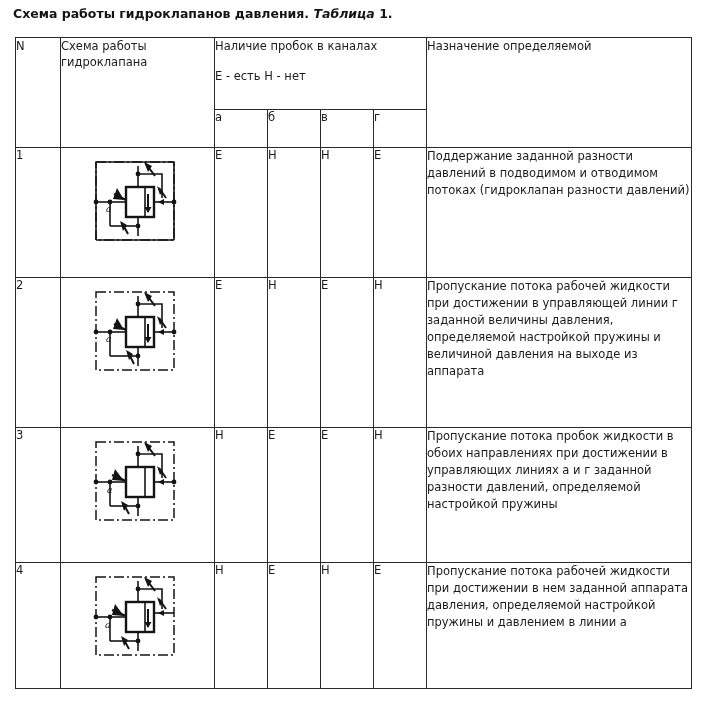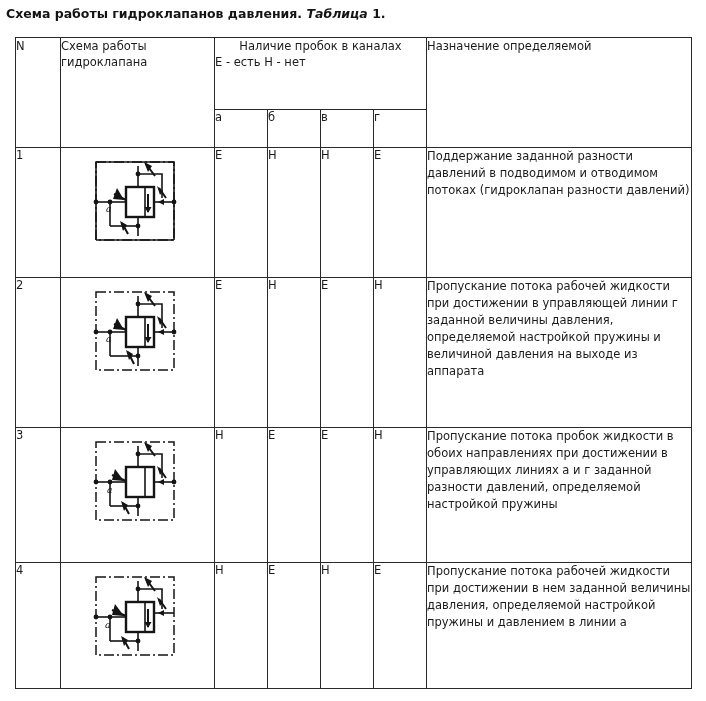--- a/index.html
+++ b/index.html
@@ -12,21 +12,21 @@
     height: 701px;
     font-family: "DejaVu Sans", "Liberation Sans", sans-serif;
     color: #1b1b1b;
     overflow: hidden;
     position: relative;
   }
 
   
   .title-bar {
     position: absolute;
-    left: 6px;
+    left: 13px;
     top: 6px;
     width: 680px;
     font-size: 12.5px;
     font-weight: bold;
     line-height: 16px;
     white-space: nowrap;
     color: #141414;
   }
   .title-bar .t-italic {
     font-style: italic;
@@ -65,22 +65,22 @@
   col.c-purp   { width: 265px; }
 
   
   .hd {
     padding: 10px 9px 8px 9px;
     line-height: 16px;
     text-align: left;
     vertical-align: top;
   }
   .hd-n { padding-left: 11px; }
-  .hd-channels .hd-l1 { display: block; text-align: center; }
-  .hd-channels .hd-l2 { display: block; margin-top: 0; }
+  .hd-channels .hd-l1 { display: block; }
+  .hd-channels .hd-l2 { display: block; margin-top: 14px; }
   .hd-sub {
     padding: 10px 0 9px 10px;
     text-align: left;
     vertical-align: top;
     line-height: 14px;
   }
 
   
   .cell-n {
     padding: 12px 0 0 11px;
@@ -325,18 +325,18 @@
             <path d="M35 69 L41 80" stroke-width="2"></path>
             <path d="M33 67 L40 71 L36 77 Z" fill="#141414" stroke="none"></path>
           </g>
           <text x="17" y="59" font-family="DejaVu Serif, Liberation Serif, serif" font-style="italic" font-size="9.5" fill="#141414">а</text>
         </svg>
       </td>
       <td class="cell-val">Н</td>
       <td class="cell-val">Е</td>
       <td class="cell-val">Н</td>
       <td class="cell-val">Е</td>
-      <td class="cell-purp">Пропускание потока рабочей жидкости при достижении в нем заданной величины давления, определяемой настройкой пружины и давлением в линии а</td>
+      <td class="cell-purp">Пропускание потока рабочей жидкости при достижении в нем заданной аппарата давления, определяемой настройкой пружины и давлением в линии а</td>
     </tr>
 
   </tbody>
 </table>
 </div>
 
 </body></html>

